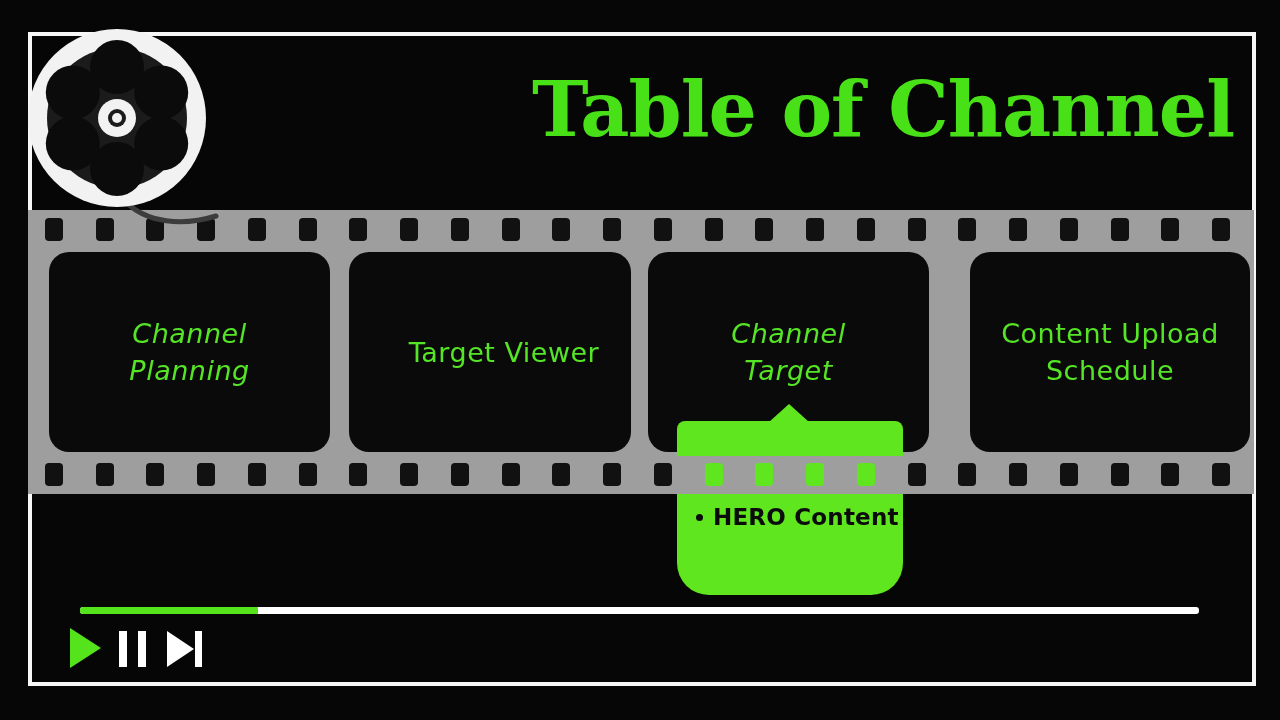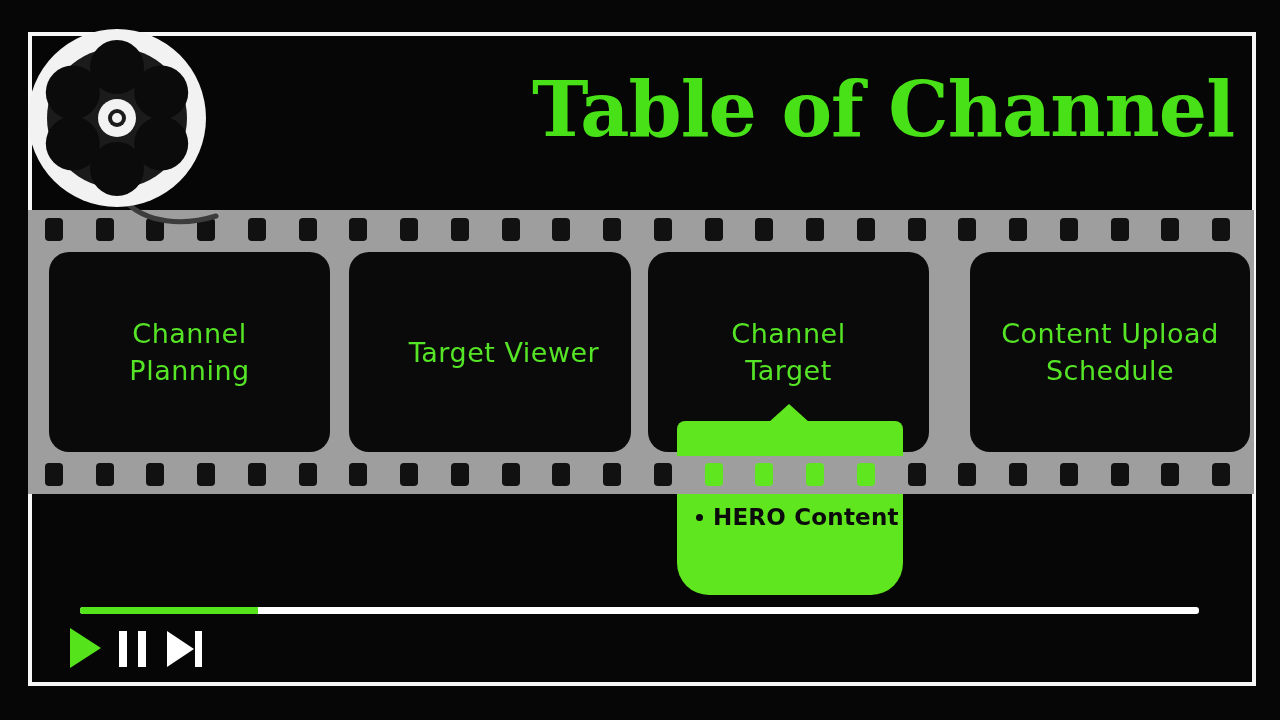--- a/index.html
+++ b/index.html
@@ -37,21 +37,21 @@
     text-align:center;
   }
   .frame-label{
     color:#55E426;font-size:27px;line-height:37px;letter-spacing:.5px;
   }
   .film-frame.f0{left:21px;width:281px;}
   .film-frame.f1{left:321px;width:254px;padding-left:28px;}
   .film-frame.f2{left:620px;width:281px;}
   .film-frame.f3{left:924px;width:280px;margin-left:18px;}
   .film-frame.f0 .frame-label,
-  .film-frame.f2 .frame-label{max-width:185px;}
+  .film-frame.f2 .frame-label{max-width:185px;font-style:italic;}
   .film-frame.f3 .frame-label{max-width:235px;}
   
   .callout-tri{
     position:absolute;left:769px;top:404px;width:0;height:0;z-index:7;
     border-left:20px solid transparent;border-right:20px solid transparent;
     border-bottom:18px solid #5FE61E;
   }
   .callout-top{
     position:absolute;left:677px;top:421px;width:226px;height:35px;
     background:#5FE61E;border-radius:8px 8px 0 0;z-index:7;

